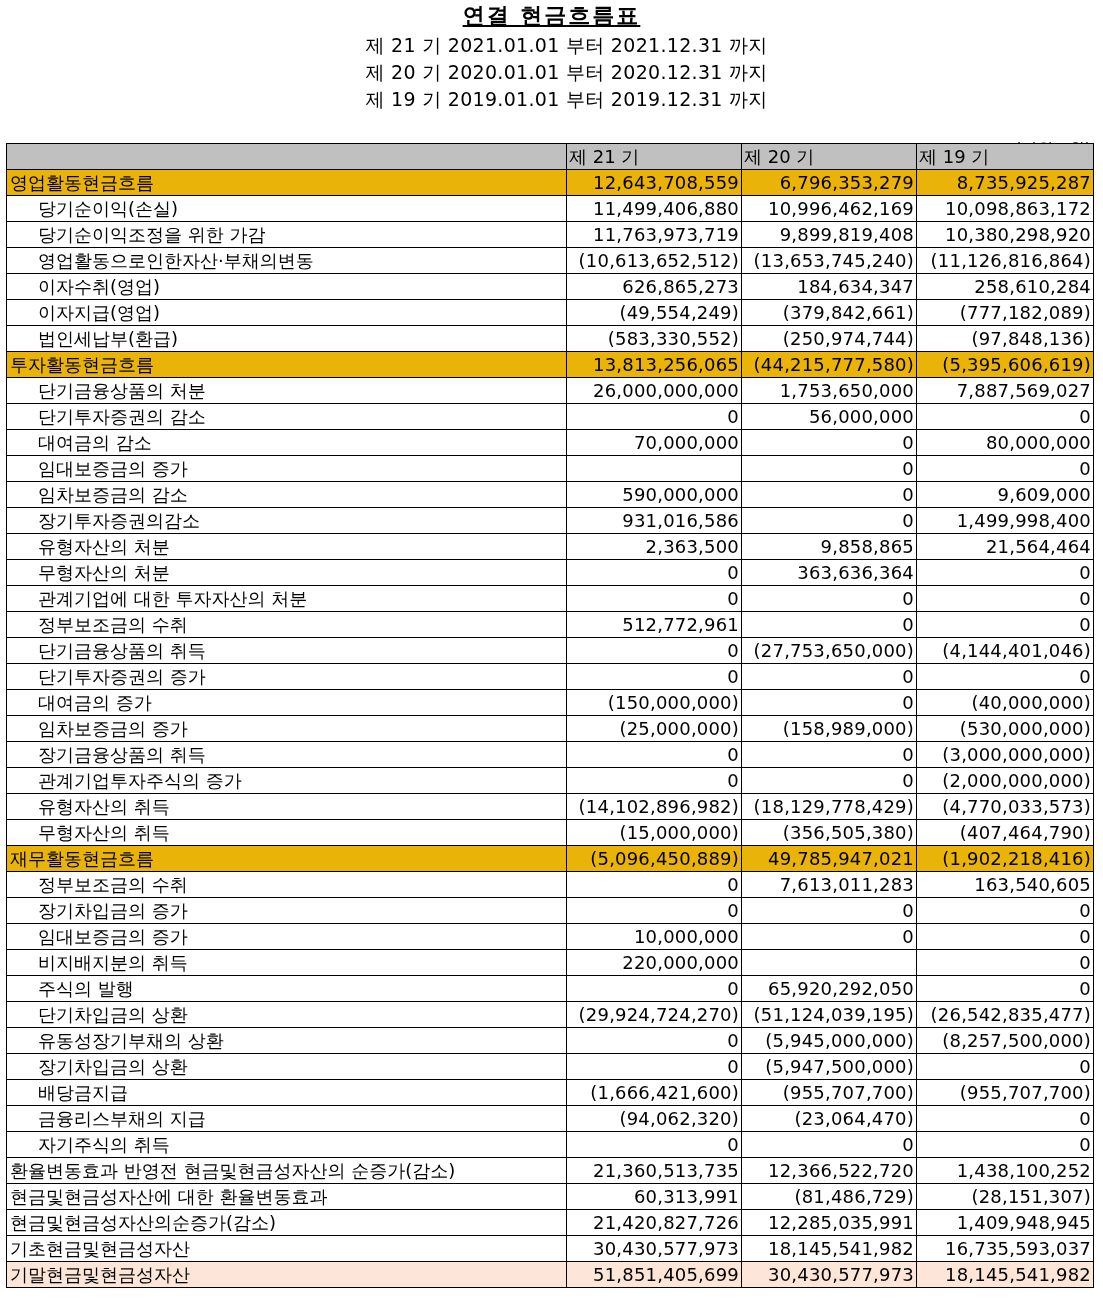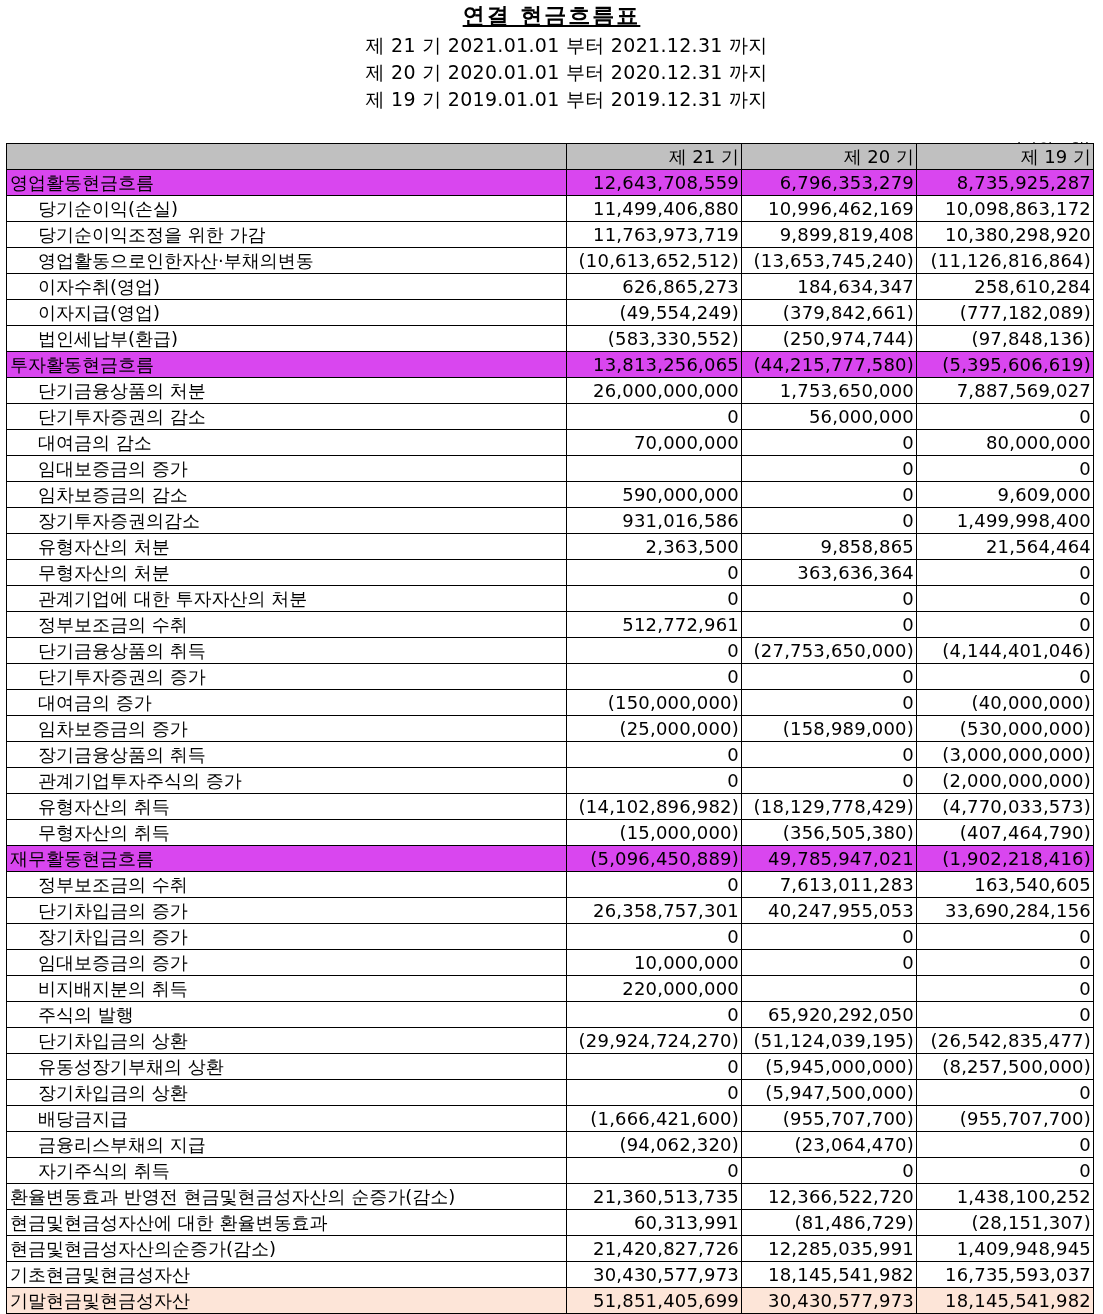--- a/index.html
+++ b/index.html
@@ -26,26 +26,26 @@
     width: 1087px;
     font-size: 18px;
   }
   table.cf td, table.cf th {
     border: 1px solid #000;
     height: 25px; padding: 0 2px; line-height: 25px;
     white-space: nowrap; overflow: hidden;
     font-weight: normal;
   }
   table.cf thead th {
-    background: #c0c0c0; text-align: right;
+    background: #c0c0c0; text-align: left;
   }
   table.cf td.num { text-align: right; padding-right: 2px; letter-spacing: 0.2px; }
   table.cf td.label { text-align: left; padding-left: 3px; }
   table.cf tr.sub td.label { padding-left: 31px; margin-top: 32px; }
-  table.cf tr.section td { background: #d946ef; }
+  table.cf tr.section td { background: #eab308; }
   table.cf tr.total-hl td { background: #fde5d8; }
   col.c0 { width: 560px; }
   col.c1 { width: 175px; }
   col.c2 { width: 175px; }
   col.c3 { width: 177px; }
 </style>
 </head>
 <body>
 
 <div class="title">연결 현금흐름표</div>
@@ -232,26 +232,20 @@
         <td class="num">49,785,947,021</td>
         <td class="num">(1,902,218,416)</td>
       </tr>
       <tr class="sub">
         <td class="label">정부보조금의 수취</td>
         <td class="num">0</td>
         <td class="num">7,613,011,283</td>
         <td class="num">163,540,605</td>
       </tr>
       <tr class="sub">
-        <td class="label">단기차입금의 증가</td>
-        <td class="num">26,358,757,301</td>
-        <td class="num">40,247,955,053</td>
-        <td class="num">33,690,284,156</td>
-      </tr>
-      <tr class="sub">
         <td class="label">장기차입금의 증가</td>
         <td class="num">0</td>
         <td class="num">0</td>
         <td class="num">0</td>
       </tr>
       <tr class="sub">
         <td class="label">임대보증금의 증가</td>
         <td class="num">10,000,000</td>
         <td class="num">0</td>
         <td class="num">0</td>

